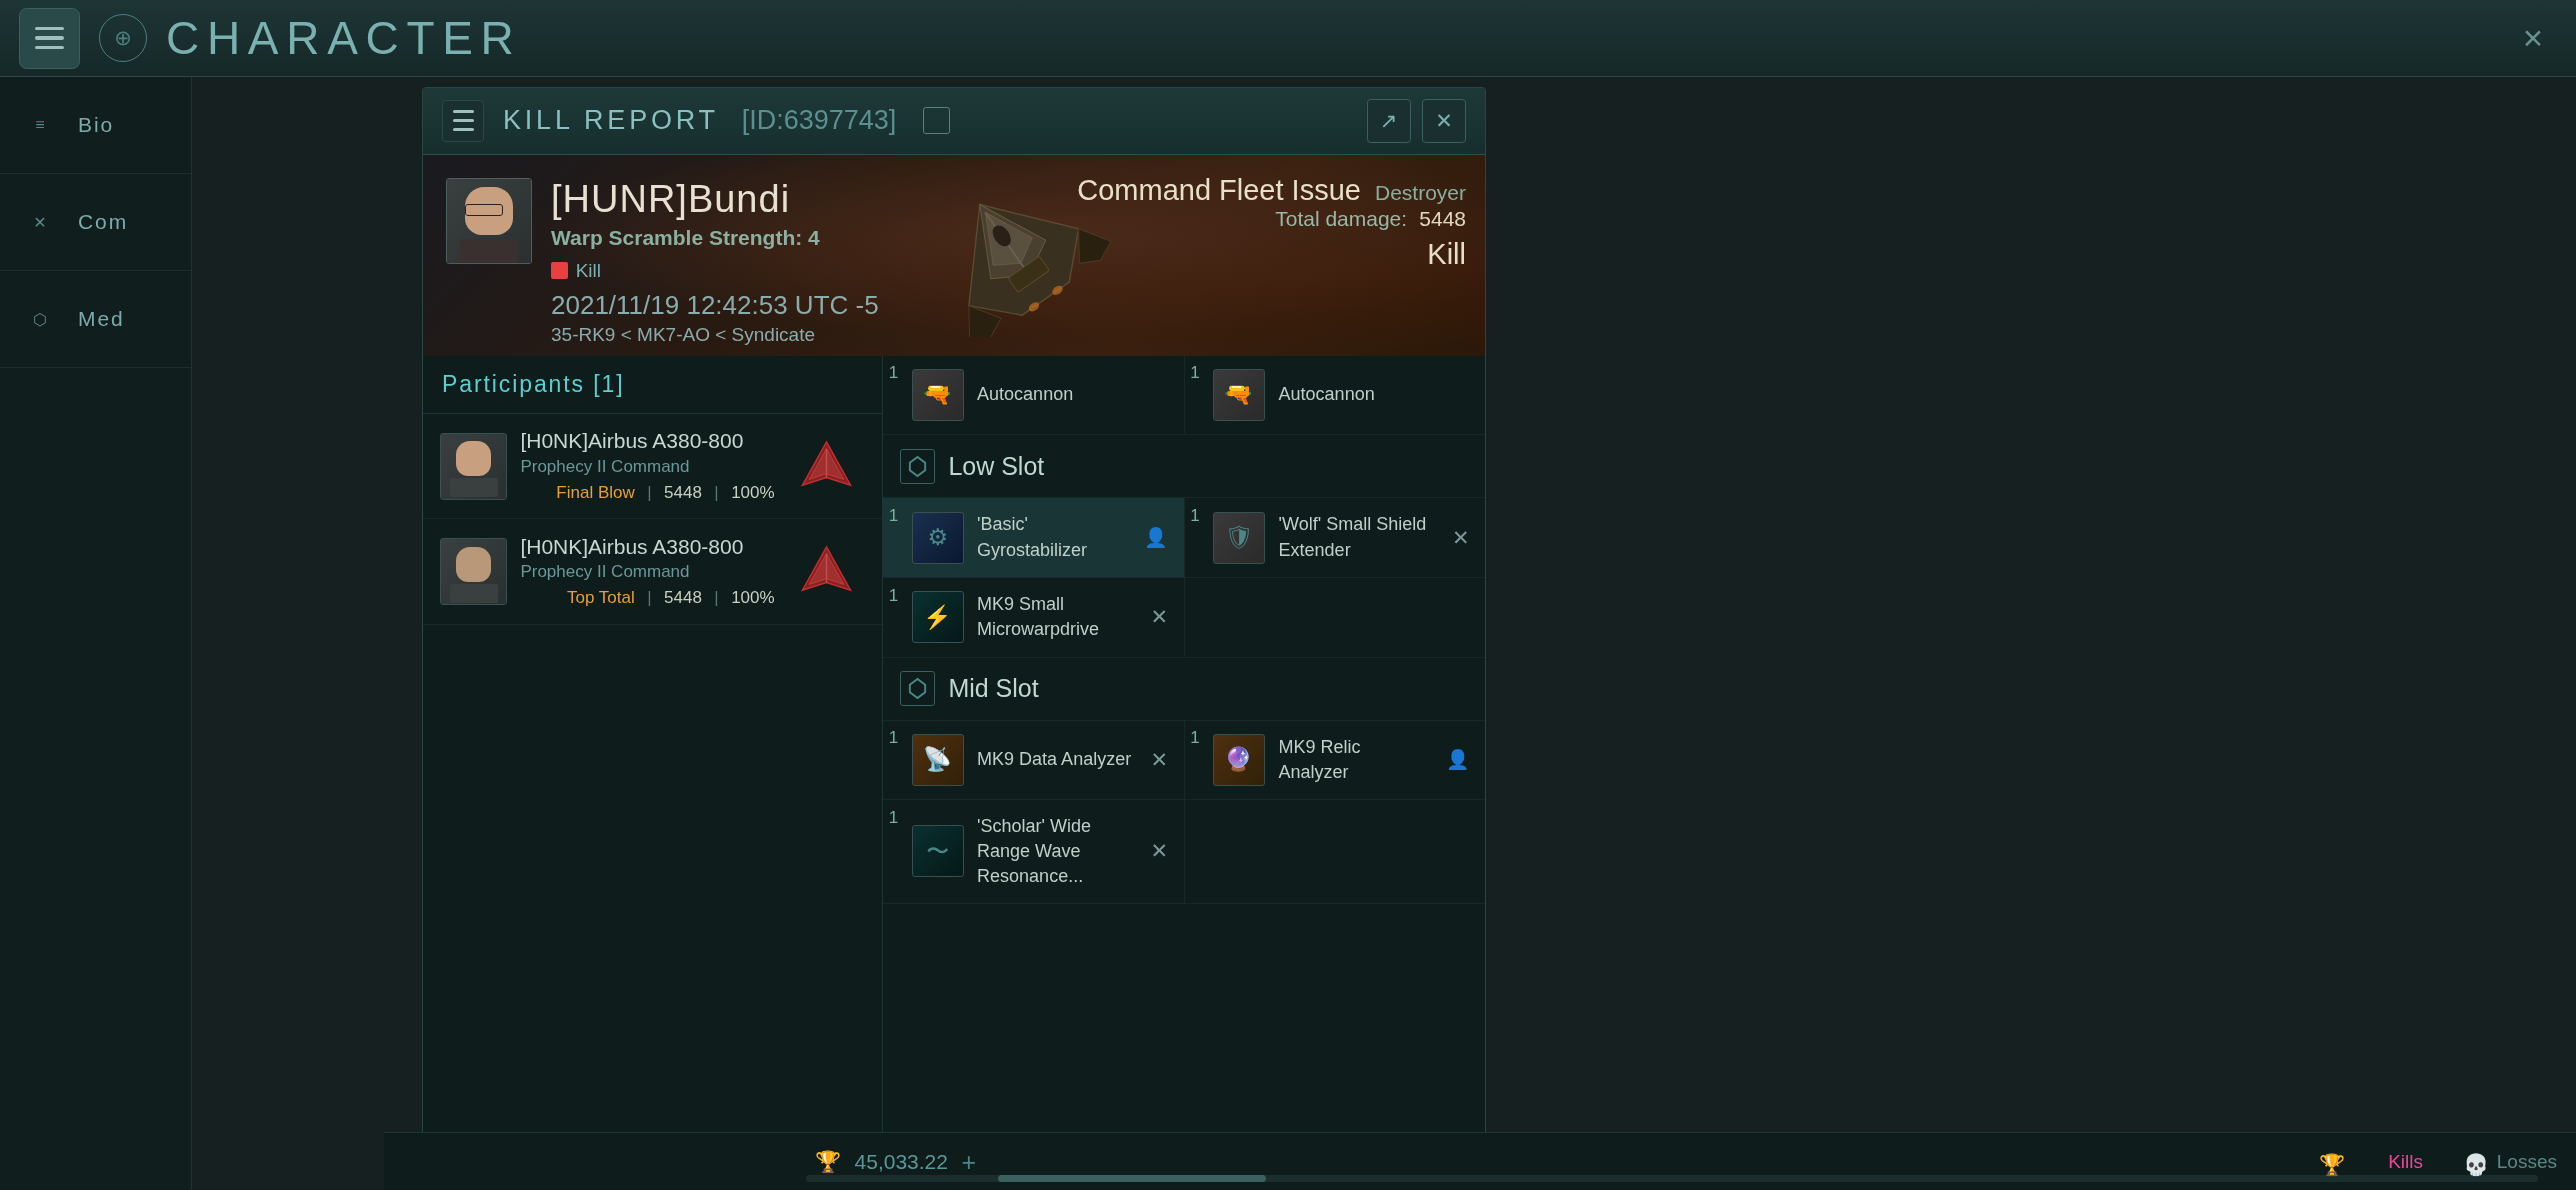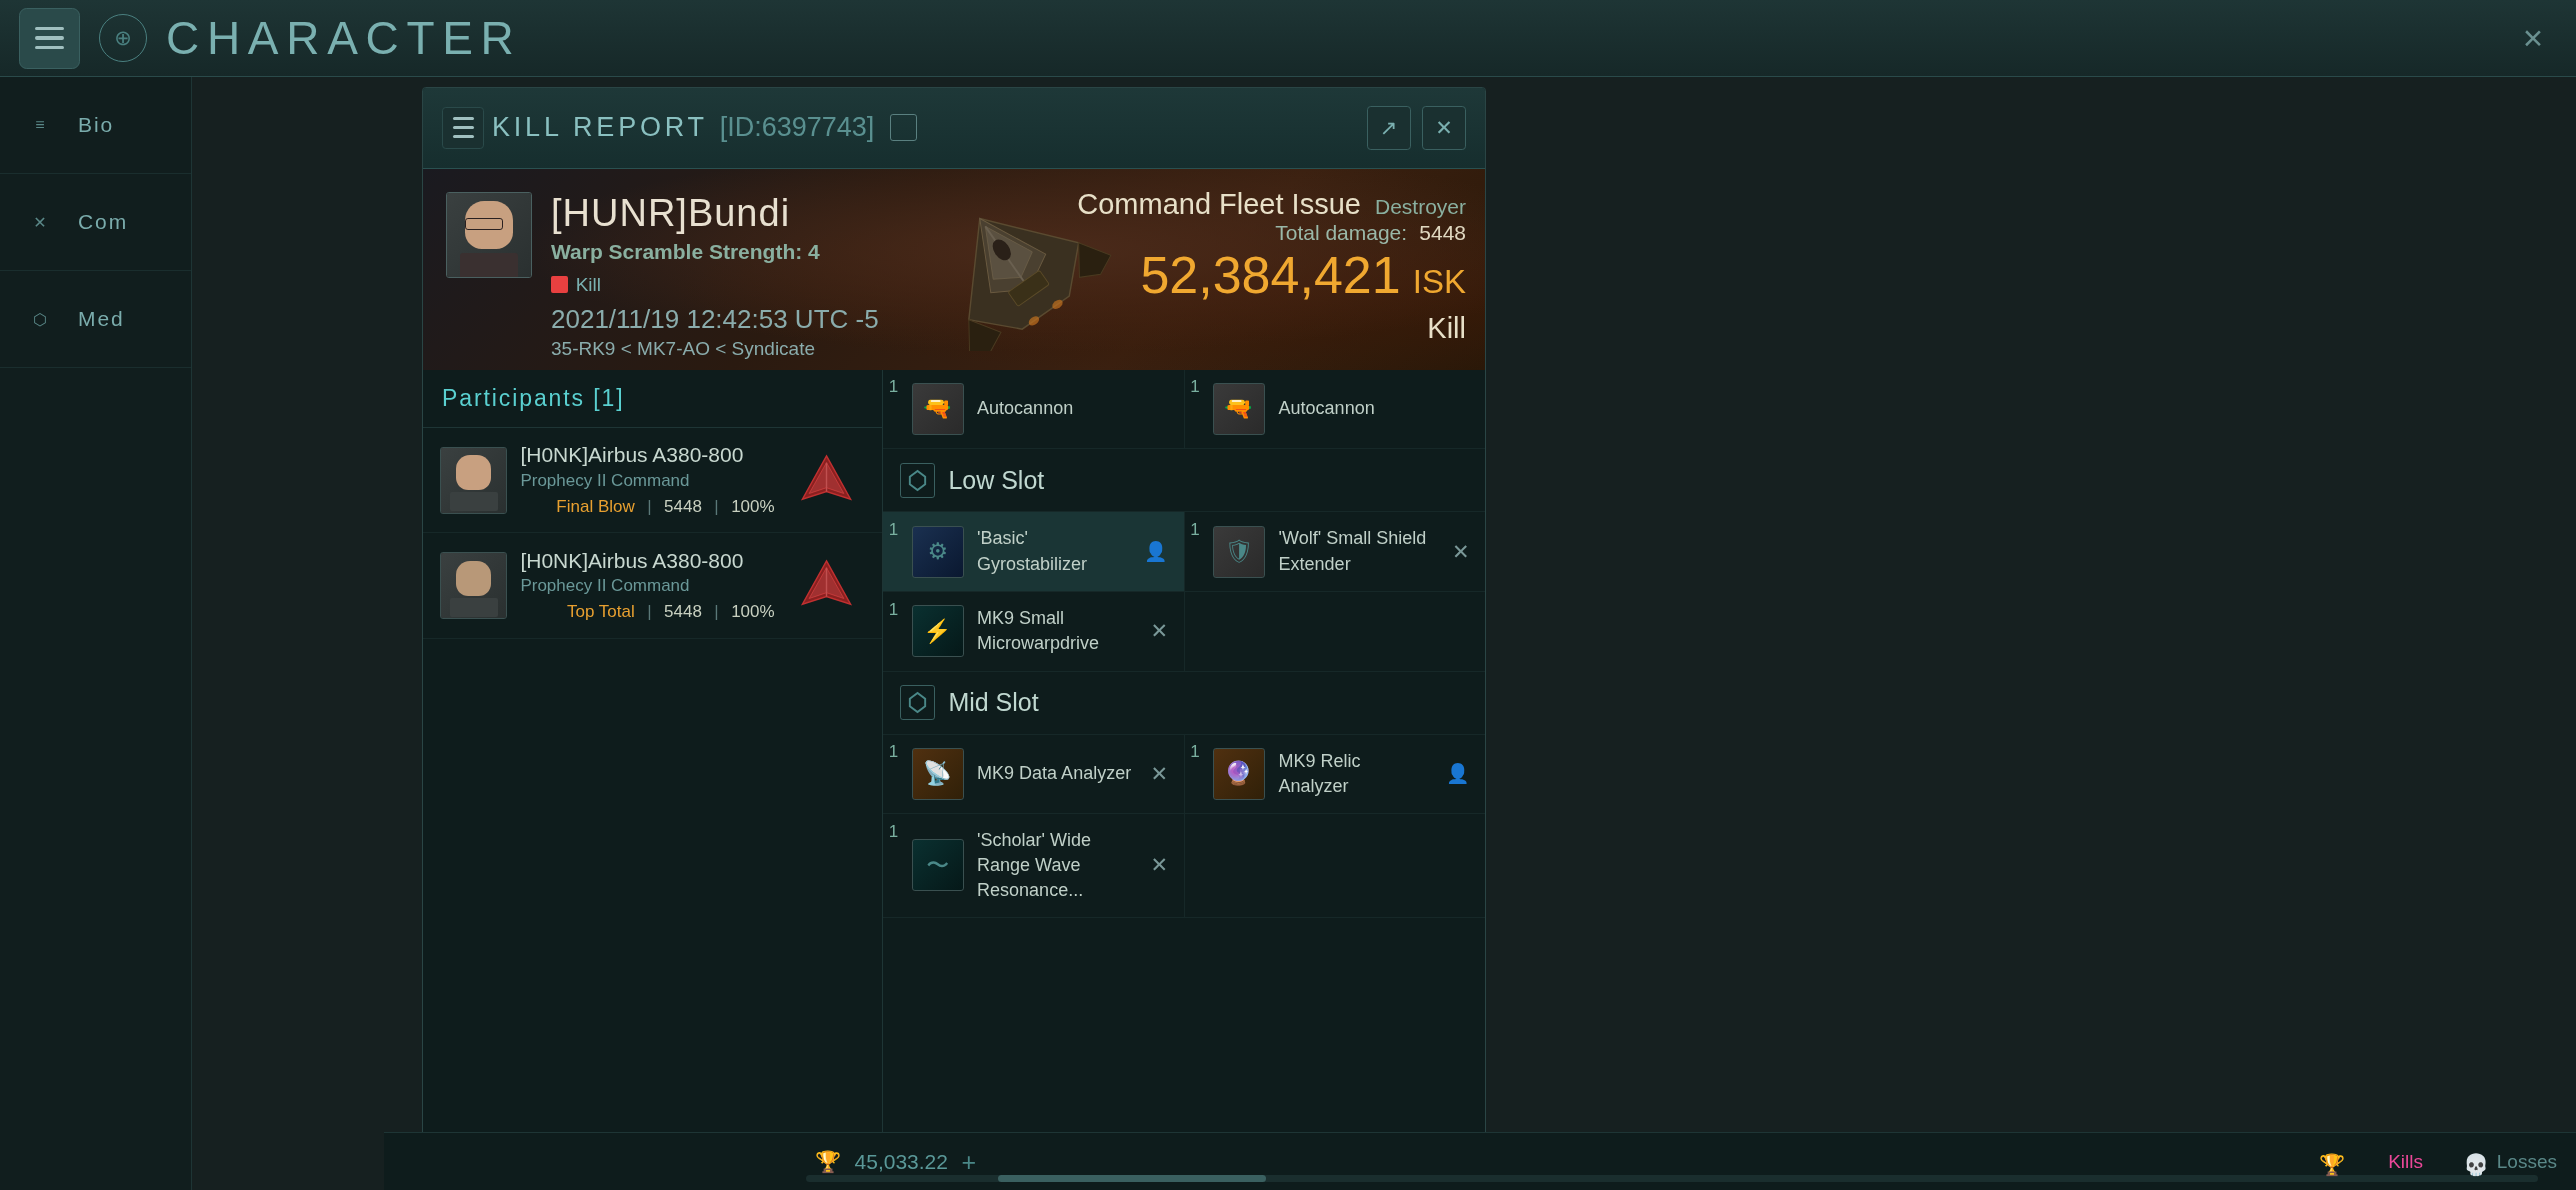--- a/index.html
+++ b/index.html
@@ -145,27 +145,27 @@
       width: 1064px;
       bottom: 9.6px;
       background: #0e1c1c;
       border: 1px solid #2a4545;
       border-radius: 3.8px;
       overflow: hidden;
     }
 
     
     .kill-report-header {
-      height: 81px;
+      height: 67px;
       background: linear-gradient(180deg, #1e3838 0%, #162e2e 100%);
       border-bottom: 1.9px solid #2a5050;
       display: flex;
       align-items: center;
       padding: 0 19px;
-      gap: 8px;
+      gap: 19px;
     }
 
     .kr-menu-btn {
       width: 42px;
       height: 42px;
       background: #1a3030;
       border: 1px solid #2a4a4a;
       border-radius: 3.8px;
       display: flex;
       align-items: center;
@@ -818,24 +818,20 @@
 
       <div class="ship-stats">
         <div>
           <span class="ship-name">Command Fleet Issue</span>
           <span class="ship-type">Destroyer</span>
         </div>
         <div>
           <span class="damage-label">Total damage:</span>
           <span class="damage-value">5448</span>
         </div>
-        <div>
-          <span class="isk-value">52,384,421</span>
-          <span class="isk-label">ISK</span>
-        </div>
         <div class="kill-result">Kill</div>
       </div>
     </div>
 
     <div class="participants-section">
 
       <div class="participants-left">
         <div class="participants-header">
           <span class="participants-title">Participants [1]</span>
         </div>

